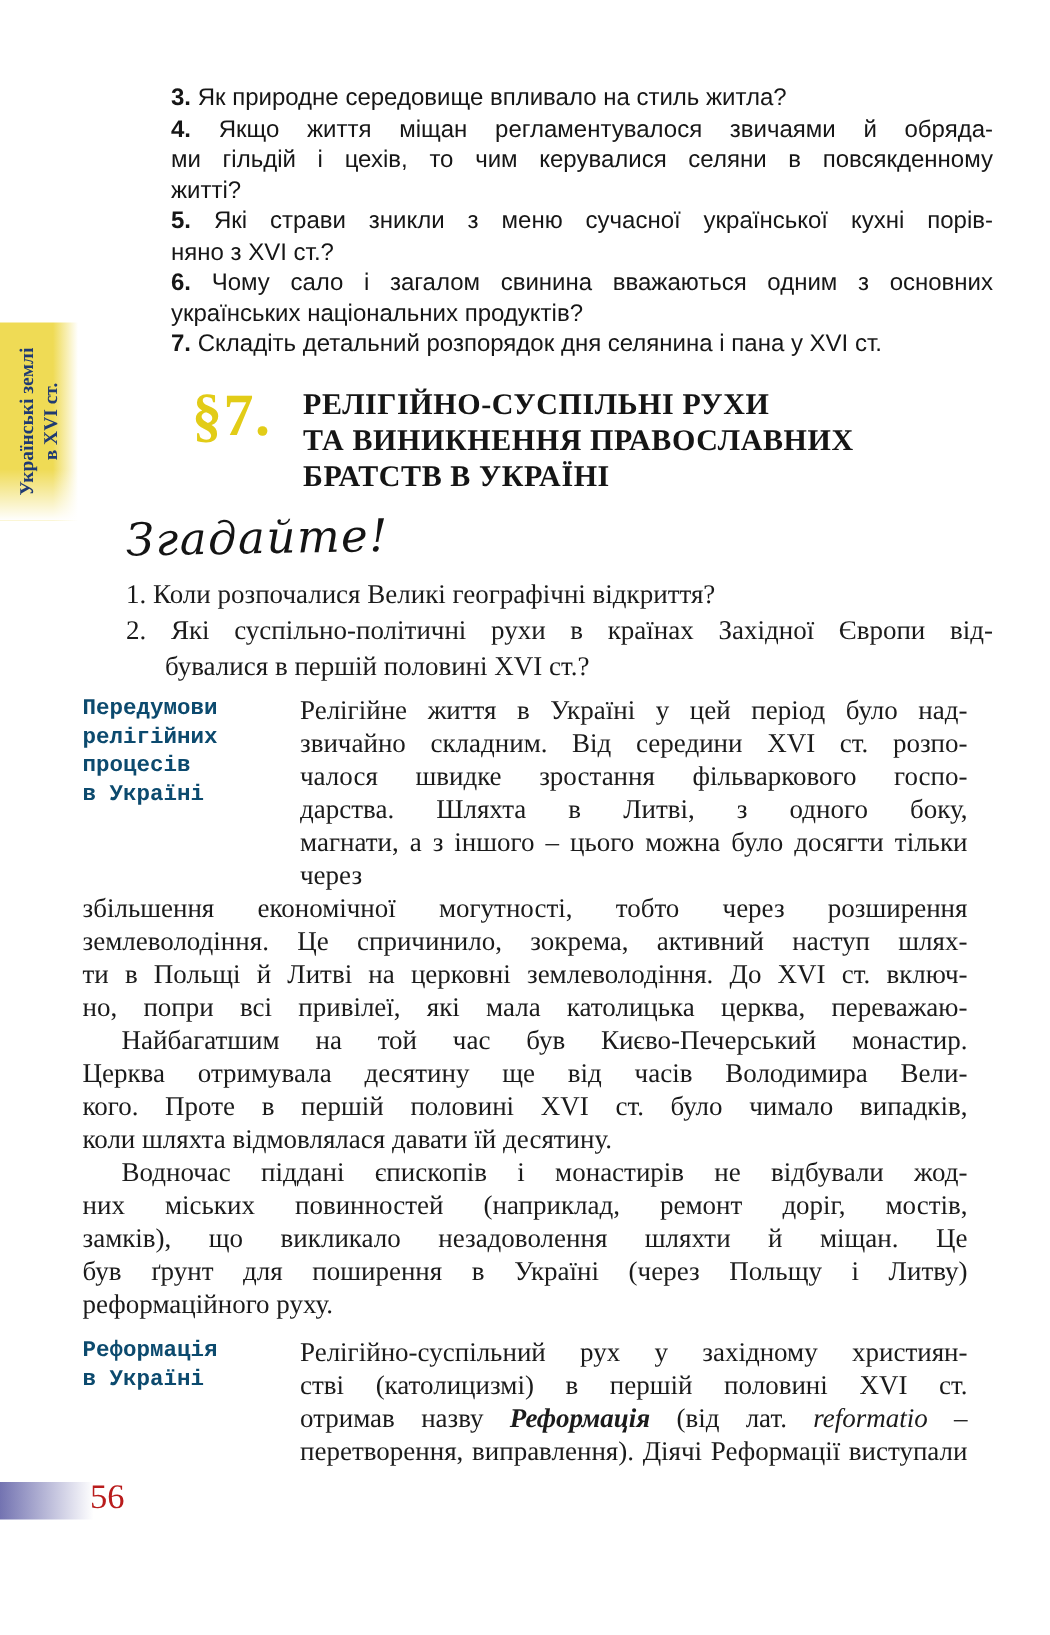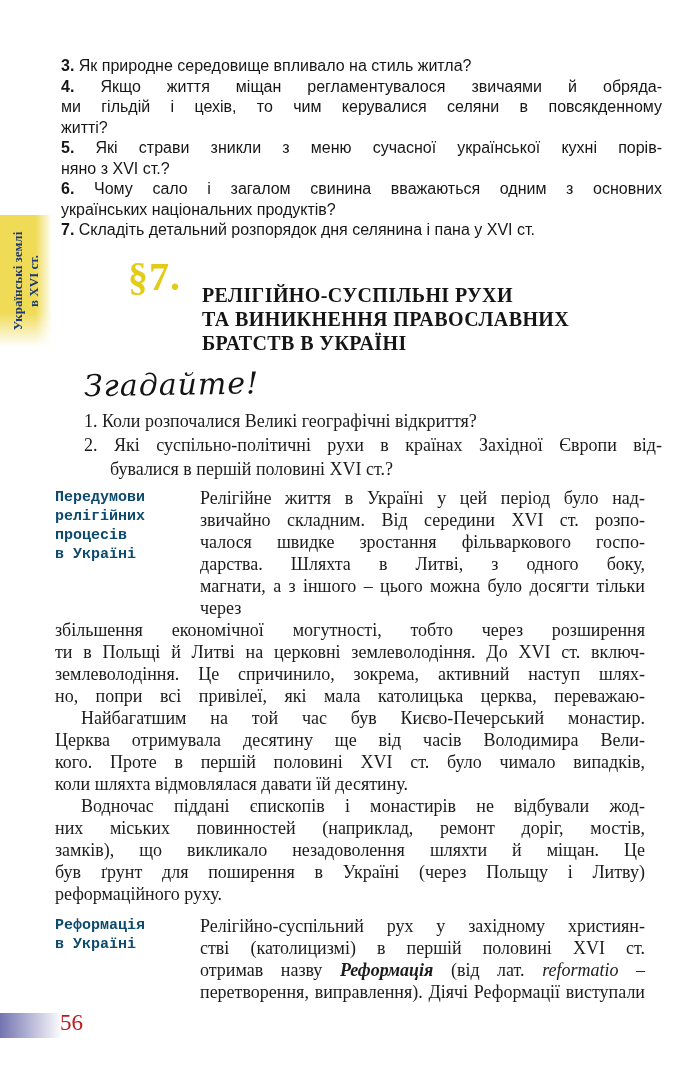--- a/index.html
+++ b/index.html
@@ -25,36 +25,36 @@
   }
   .side-tab-text{
     position:absolute;left:50%;top:50%;
     transform:translate(-50%,-50%) rotate(-90deg);
     width:132px;text-align:center;
     font-family:"Liberation Serif",serif;font-weight:bold;
     font-size:13px;line-height:16px;color:var(--navy);white-space:nowrap;
   }
 
   
-  .questions{margin:0 38px 0 61px;font-family:"Liberation Sans",sans-serif;
+  .questions{margin:0 38px 0 114px;font-family:"Liberation Sans",sans-serif;
     font-size:16px;line-height:20.5px;color:#161616;}
   .qline{ }
   .qline.j{text-align:justify;text-align-last:justify;}
   .q-num{font-weight:bold;}
 
   
   .section-heading{margin:14px 0 0 128px;display:flex;align-items:flex-start;}
   .para-mark{
     font-family:"Liberation Serif",serif;font-weight:bold;
     font-size:40px;line-height:44px;color:var(--gold);
     width:74px;flex:none;letter-spacing:1px;
   }
   .section-title{
     font-family:"Liberation Serif",serif;font-weight:bold;
-    font-size:20px;line-height:24px;letter-spacing:.4px;color:#151515;padding-top:3px;margin-top:25px;
+    font-size:20px;line-height:24px;letter-spacing:.4px;color:#151515;padding-top:3px;
   }
 
   
   .recall-heading{
     margin:8px 0 0 84px;height:42px;
     font-family:"DejaVu Serif",serif;font-style:italic;
     font-size:30px;letter-spacing:1px;color:#141414;transform:rotate(-1deg);
   }
   .recall-list{margin:4px 38px 0 84px;font-size:18px;line-height:24px;}
   .rline.j{text-align:justify;text-align-last:justify;}
@@ -124,22 +124,22 @@
 
     <div class="body-text">
         <div class="para">
           <div class="margin-label" style="height: 110px;">Передумови<br>релігійних<br>процесів<br>в Україні</div>
           <div class="bline j"><span>Релігійне життя в Україні у цей період було над-</span></div>
           <div class="bline j"><span>звичайно складним. Від середини XVI ст. розпо-</span></div>
           <div class="bline j"><span>чалося швидке зростання фільваркового госпо-</span></div>
           <div class="bline j"><span>дарства. Шляхта в Литві, з одного боку,</span></div>
           <div class="bline j"><span>магнати, а з іншого – цього можна було досягти тільки через</span></div>
           <div class="bline j"><span>збільшення економічної могутності, тобто через розширення</span></div>
+          <div class="bline j"><span>землеволодіння. Це спричинило, зокрема, активний наступ шлях-</span></div>
           <div class="bline j"><span>ти в Польщі й Литві на церковні землеволодіння. До XVI ст. включ-</span></div>
-          <div class="bline j"><span>землеволодіння. Це спричинило, зокрема, активний наступ шлях-</span></div>
           <div class="bline j"><span>но, попри всі привілеї, які мала католицька церква, переважаю-</span></div>
         </div>
         <div class="para">
           <div class="bline j fi"><span>Найбагатшим на той час був Києво-Печерський монастир.</span></div>
           <div class="bline j"><span>Церква отримувала десятину ще від часів Володимира Вели-</span></div>
           <div class="bline j"><span>кого. Проте в першій половині XVI ст. було чимало випадків,</span></div>
           <div class="bline"><span>коли шляхта відмовлялася давати їй десятину.</span></div>
         </div>
         <div class="para">
           <div class="bline j fi"><span>Водночас піддані єпископів і монастирів не відбували жод-</span></div>

